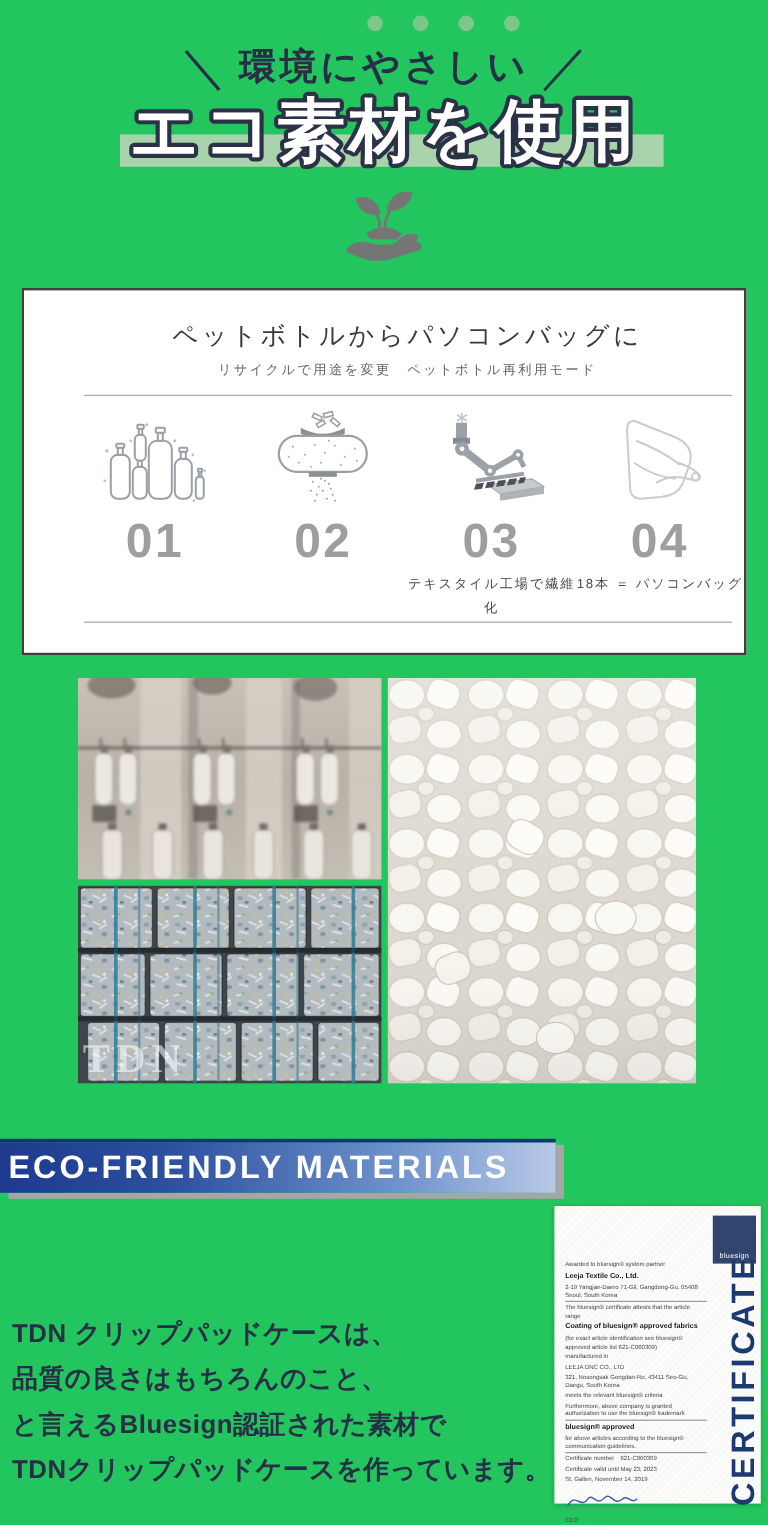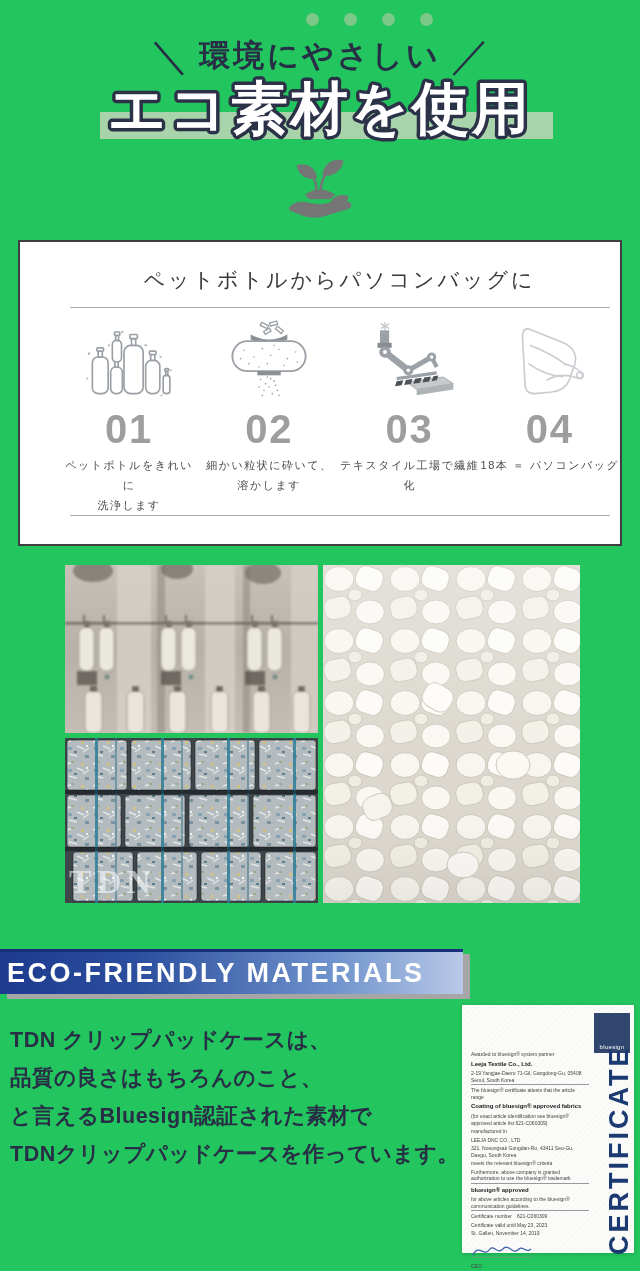--- a/index.html
+++ b/index.html
@@ -33,21 +33,21 @@
   .ph-factory{left:65px;top:565px;width:253px;height:168px;}
   .ph-bales{left:65px;top:738px;width:253px;height:165px;}
   .ph-pellets{left:323px;top:565px;width:257px;height:338px;}
   
   .banner{position:absolute;left:0;top:949px;width:463px;height:45px;box-sizing:border-box;
           background:linear-gradient(90deg,#1d3a8e 0%,#2c4f9f 30%,#6f93cc 72%,#b9c9e8 100%);
           border-top:3px solid #18307c;display:flex;align-items:center;padding-left:7px;
           box-shadow:7px 5px 0 0 #a6a6a6;}
   .banner-label{color:#fff;font-size:27px;font-weight:bold;letter-spacing:2.5px;}
   
-  .para{position:absolute;left:10px;top:1021px;width:455px;font-size:21.5px;font-weight:bold;
+  .para{position:absolute;left:10px;top:1092px;width:455px;font-size:21.5px;font-weight:bold;
         color:#272e45;line-height:38px;letter-spacing:0.5px;}
   
   .cert{position:absolute;left:462px;top:1005px;width:172px;height:248px;background:#fcfcfa;
         box-shadow:0 1px 4px rgba(0,0,0,.18);
         background-image:repeating-linear-gradient(135deg,rgba(0,0,0,0.015) 0 2px,transparent 2px 4px);}
   .cert-logo{position:absolute;left:132px;top:8px;width:36px;height:40px;background:#30466f;
              display:flex;align-items:flex-end;justify-content:center;}
   .cert-logo span{color:#fff;font-size:6px;padding-bottom:3px;letter-spacing:0.3px;}
   .cert-vert{position:absolute;right:1px;top:52px;height:198px;writing-mode:vertical-rl;
              transform:rotate(180deg);font-size:27px;font-weight:bold;color:#1c3a72;
@@ -86,20 +86,21 @@
       <path d="M64,66 C68,57 79,54 88,58 L84,67 Z"></path>
     </g>
     <g stroke="#757575" stroke-width="3.2" fill="none" stroke-linecap="round">
       <path d="M45,50 C46,42 44,36 38,28"></path>
       <path d="M51,50 C51,38 58,24 68,16"></path>
     </g>
   </svg>
 
   <div class="card">
     <div class="card-title">ペットボトルからパソコンバッグに</div>
+    <div class="card-sub">リサイクルで用途を変更　ペットボトル再利用モード</div>
     <hr>
     <div class="steps">
 
       <div class="step">
         <div class="step-icon">
           <svg width="100" height="86" viewBox="0 0 120 100">
             <g fill="#ffffff" stroke="#9aa0a5" stroke-width="2">
               <rect x="16" y="44" width="19" height="44" rx="7"></rect>
                 <rect x="23" y="37" width="5" height="7"></rect>
                 <rect x="21.5" y="33" width="8" height="4" rx="1"></rect>
@@ -125,24 +126,20 @@
                 <circle cx="52" cy="14" r="1.5"></circle>
                 <circle cx="80" cy="30" r="1.5"></circle>
                 <circle cx="98" cy="44" r="1.4"></circle>
                 <circle cx="110" cy="60" r="1.3"></circle>
                 <circle cx="10" cy="70" r="1.3"></circle>
                 <circle cx="99" cy="90" r="1.3"></circle>
             </g>
           </svg>
         </div>
         <div class="step-num">01</div>
-        <div class="step-cap">
-          <div>ペットボトルをきれいに</div>
-          <div>洗浄します</div>
-        </div>
       </div>
 
       <div class="step">
         <div class="step-icon">
           <svg width="100" height="86" viewBox="0 0 120 100">
             <g fill="none" stroke="#9aa0a5" stroke-width="1.6">
               <rect x="50" y="4" width="9" height="4" transform="rotate(25 54 6)"></rect>
               <rect x="61" y="2" width="9" height="4" transform="rotate(-15 65 4)"></rect>
               <rect x="68" y="9" width="9" height="4" transform="rotate(40 72 11)"></rect>
               <rect x="54" y="11" width="8" height="4" transform="rotate(-30 58 13)"></rect>
@@ -177,24 +174,20 @@
                 <circle cx="70" cy="84" r="1"></circle>
                 <circle cx="48" cy="80" r="1"></circle>
                 <circle cx="66" cy="73" r="1"></circle>
                 <circle cx="72" cy="90" r="1"></circle>
                 <circle cx="52" cy="90" r="1"></circle>
                 <circle cx="60" cy="80" r="1"></circle>
             </g>
           </svg>
         </div>
         <div class="step-num">02</div>
-        <div class="step-cap">
-          <div>細かい粒状に砕いて、</div>
-          <div>溶かします</div>
-        </div>
       </div>
 
       <div class="step">
         <div class="step-icon">
           <svg width="100" height="86" viewBox="0 0 120 100">
             <g stroke="#c4c8cc" stroke-width="1.6">
               <line x1="30" y1="2" x2="30" y2="12"></line>
                 <line x1="25" y1="4" x2="35" y2="10"></line>
                 <line x1="35" y1="4" x2="25" y2="10"></line>
             </g>

